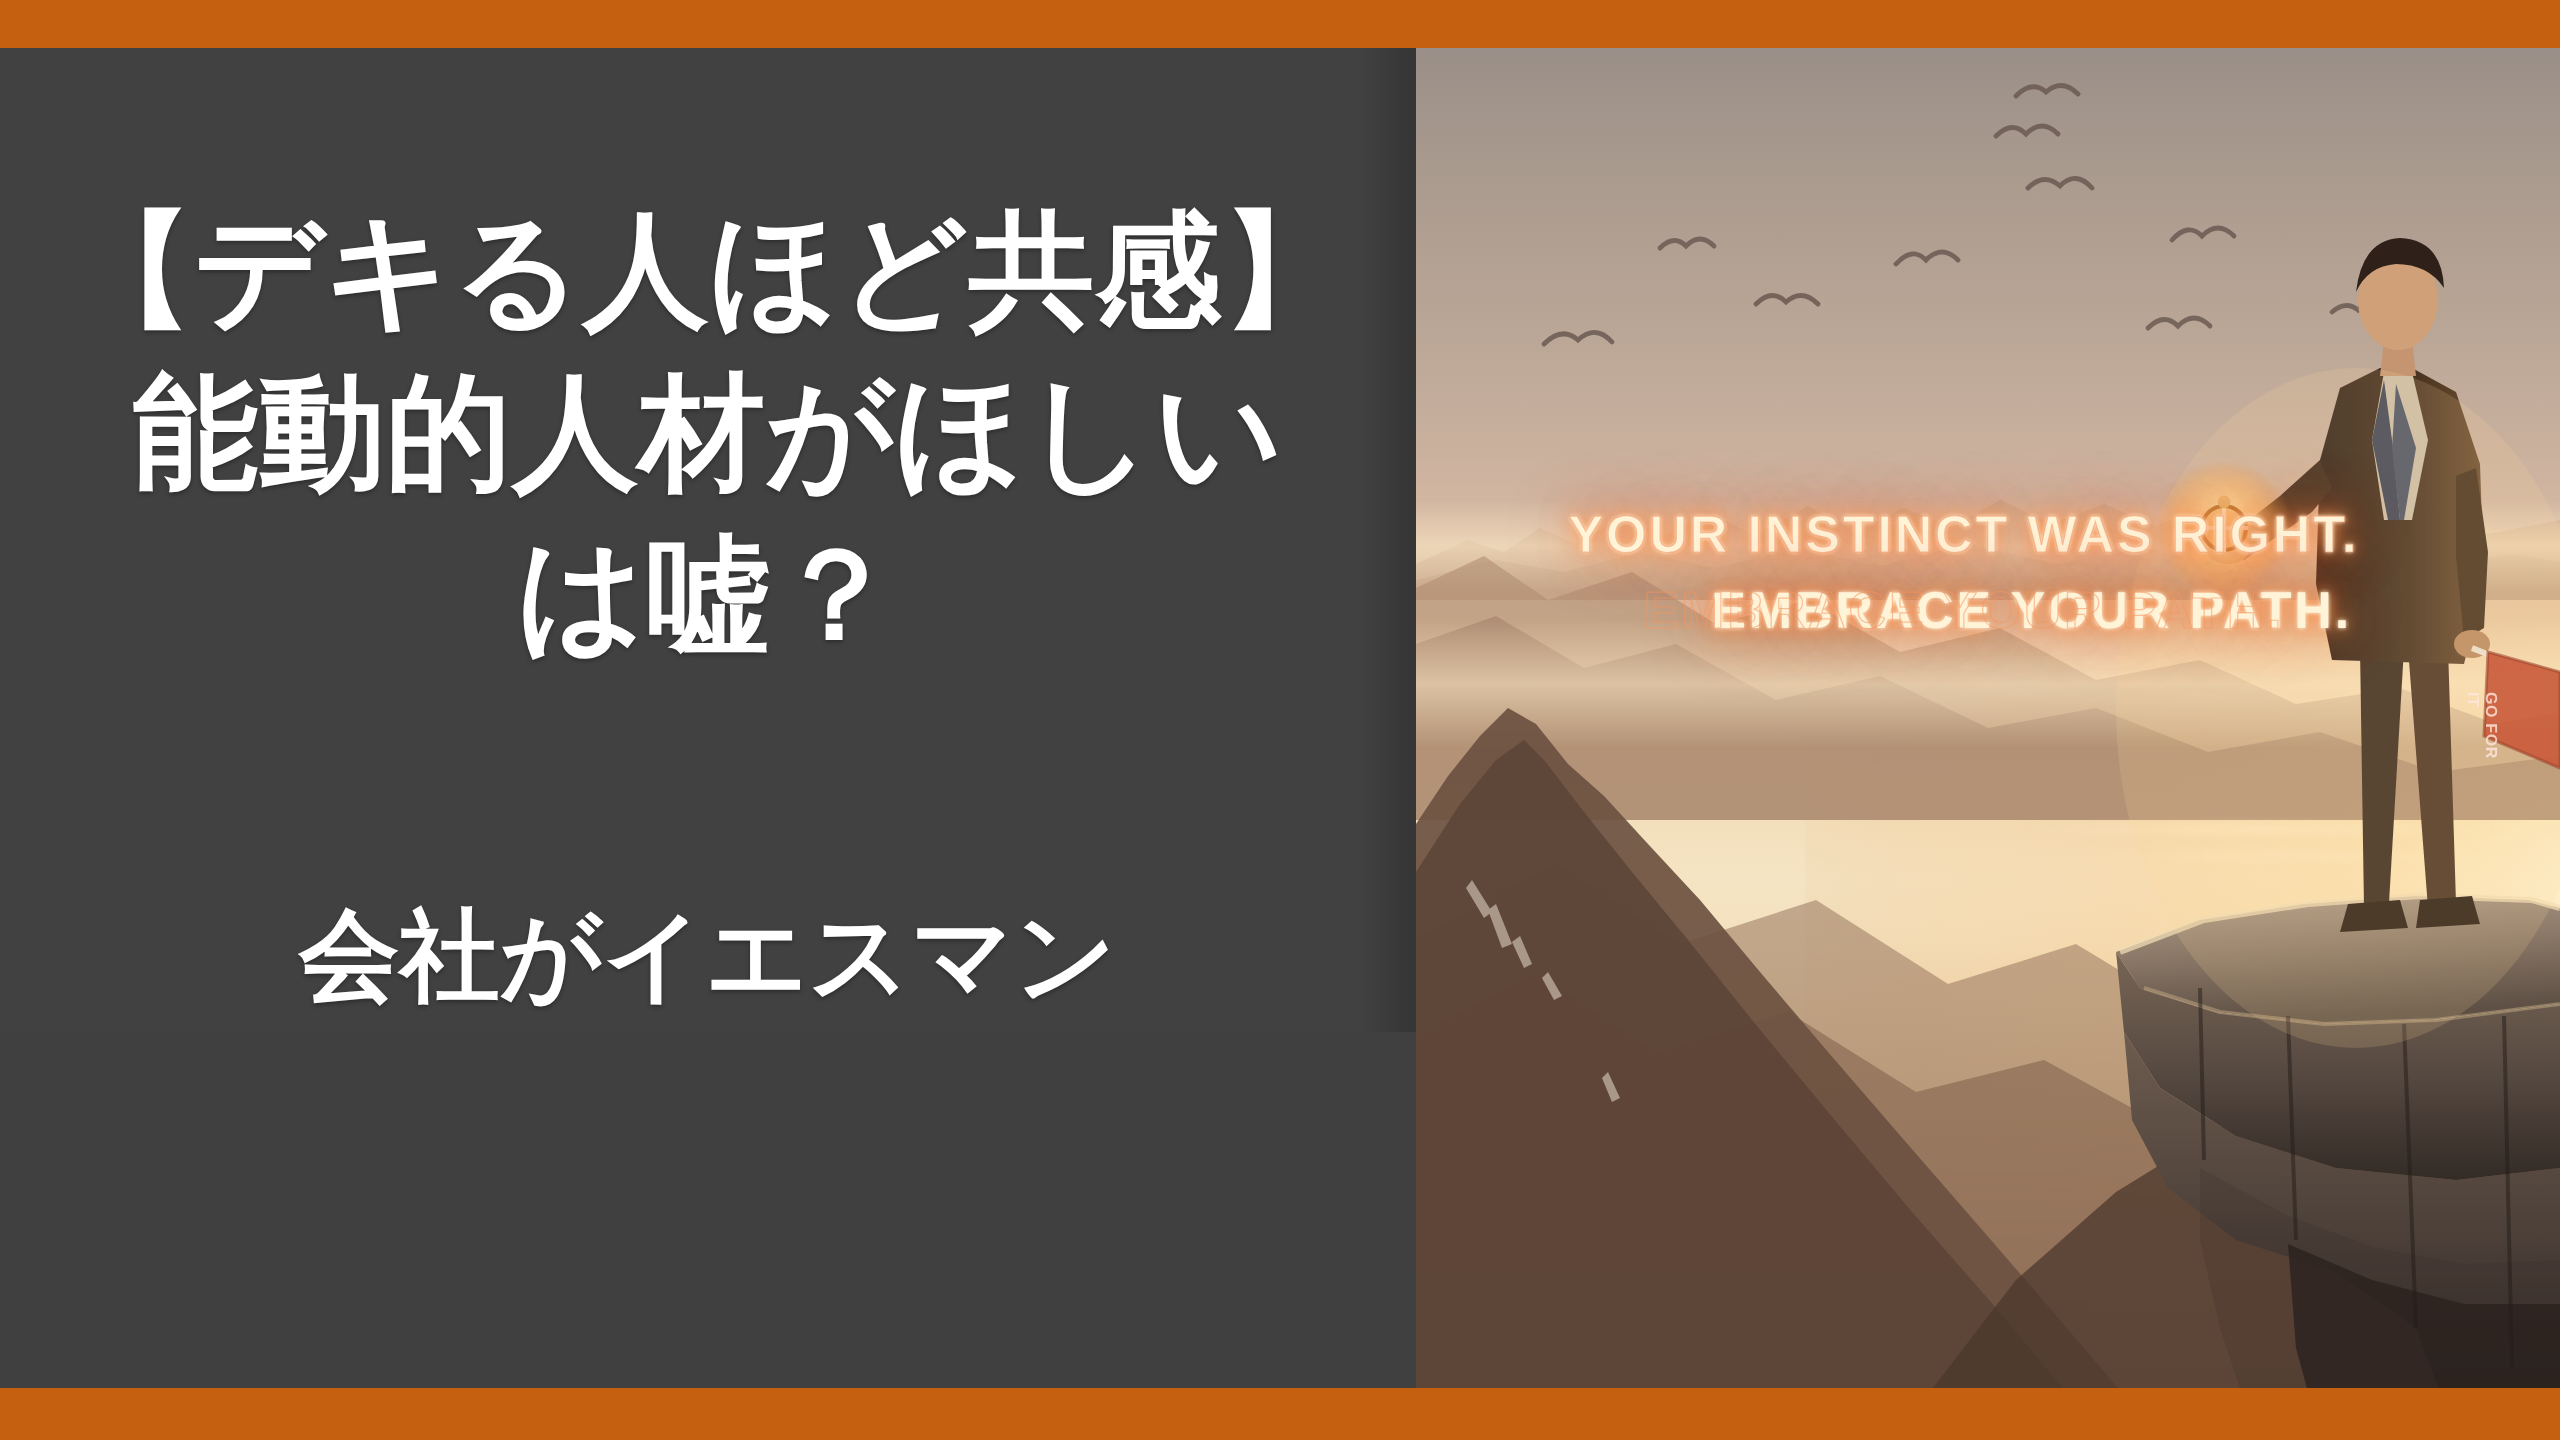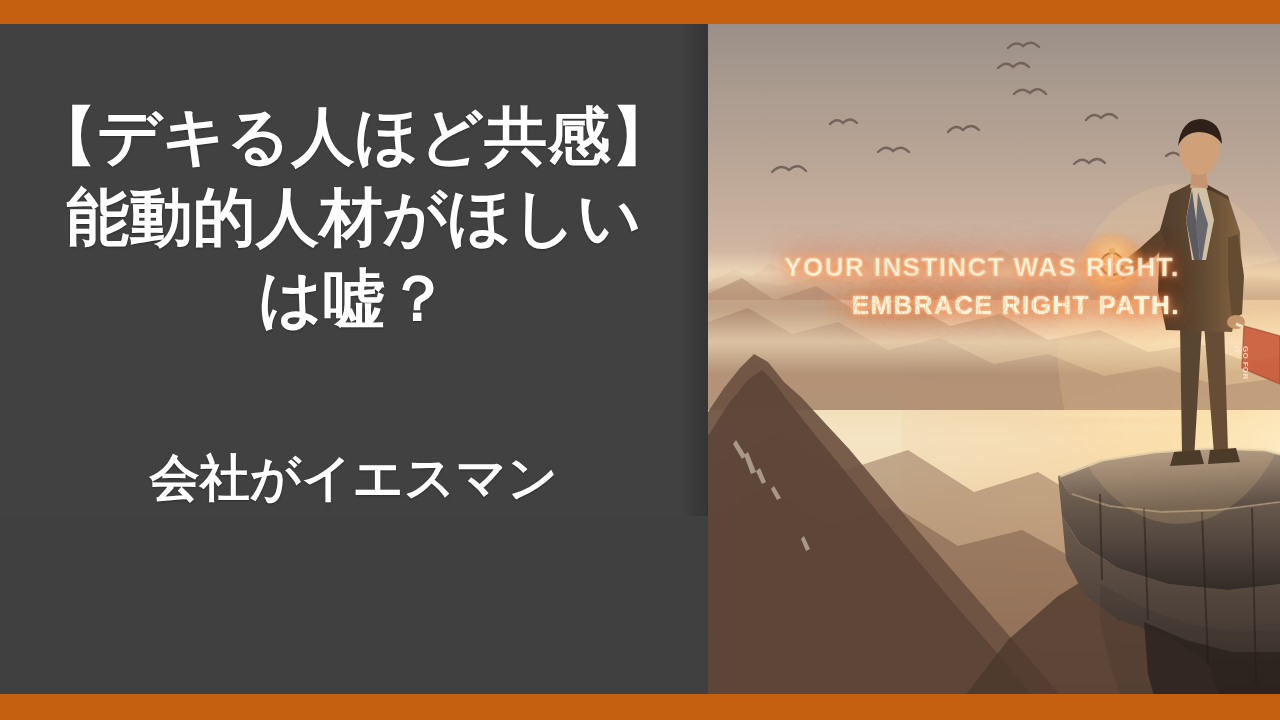--- a/index.html
+++ b/index.html
@@ -225,21 +225,21 @@
         <path d="M66,146 l7,12 l-4,2 l-6,-11 Z"></path>
         <path d="M96,196 l6,13 l-4,2 l-5,-12 Z"></path>
       </g>
     </svg>
 
     <div class="lens-streak" style="left:300px;top:388px;width:250px;height:5px;"></div>
     <div class="lens-streak" style="left:330px;top:402px;width:210px;height:4px;opacity:0.7;"></div>
 
     <div id="neon">
       <span class="neon-line" id="neon-line-1" data-dup="YOUR INSTINCT WAS RIGHT.">YOUR INSTINCT WAS RIGHT.</span>
-      <span class="neon-line" id="neon-line-2" data-dup="EMBRACE YOUR PATH.">EMBRACE RIGHT PATH.</span>
+      <span class="neon-line" id="neon-line-2" data-dup="EMBRACE YOUR PATH.">EMBRACE YOUR PATH.</span>
     </div>
 
     <svg id="birds" viewBox="0 0 572 670" preserveAspectRatio="none">
       <g fill="none" stroke="#6b5a52" stroke-width="2.4" stroke-linecap="round" opacity="0.85">
         <path d="M122,100 q7,-7 13,-1 q7,-7 14,0"></path>
         <path d="M170,128 q8,-8 15,-1 q8,-7 16,1"></path>
         <path d="M240,108 q8,-9 15,-2 q8,-8 16,0"></path>
         <path d="M290,44  q8,-8 15,-1 q8,-8 16,0"></path>
         <path d="M300,24  q8,-8 15,-2 q8,-7 16,1"></path>
         <path d="M306,70  q8,-8 16,-1 q8,-8 16,1"></path>

